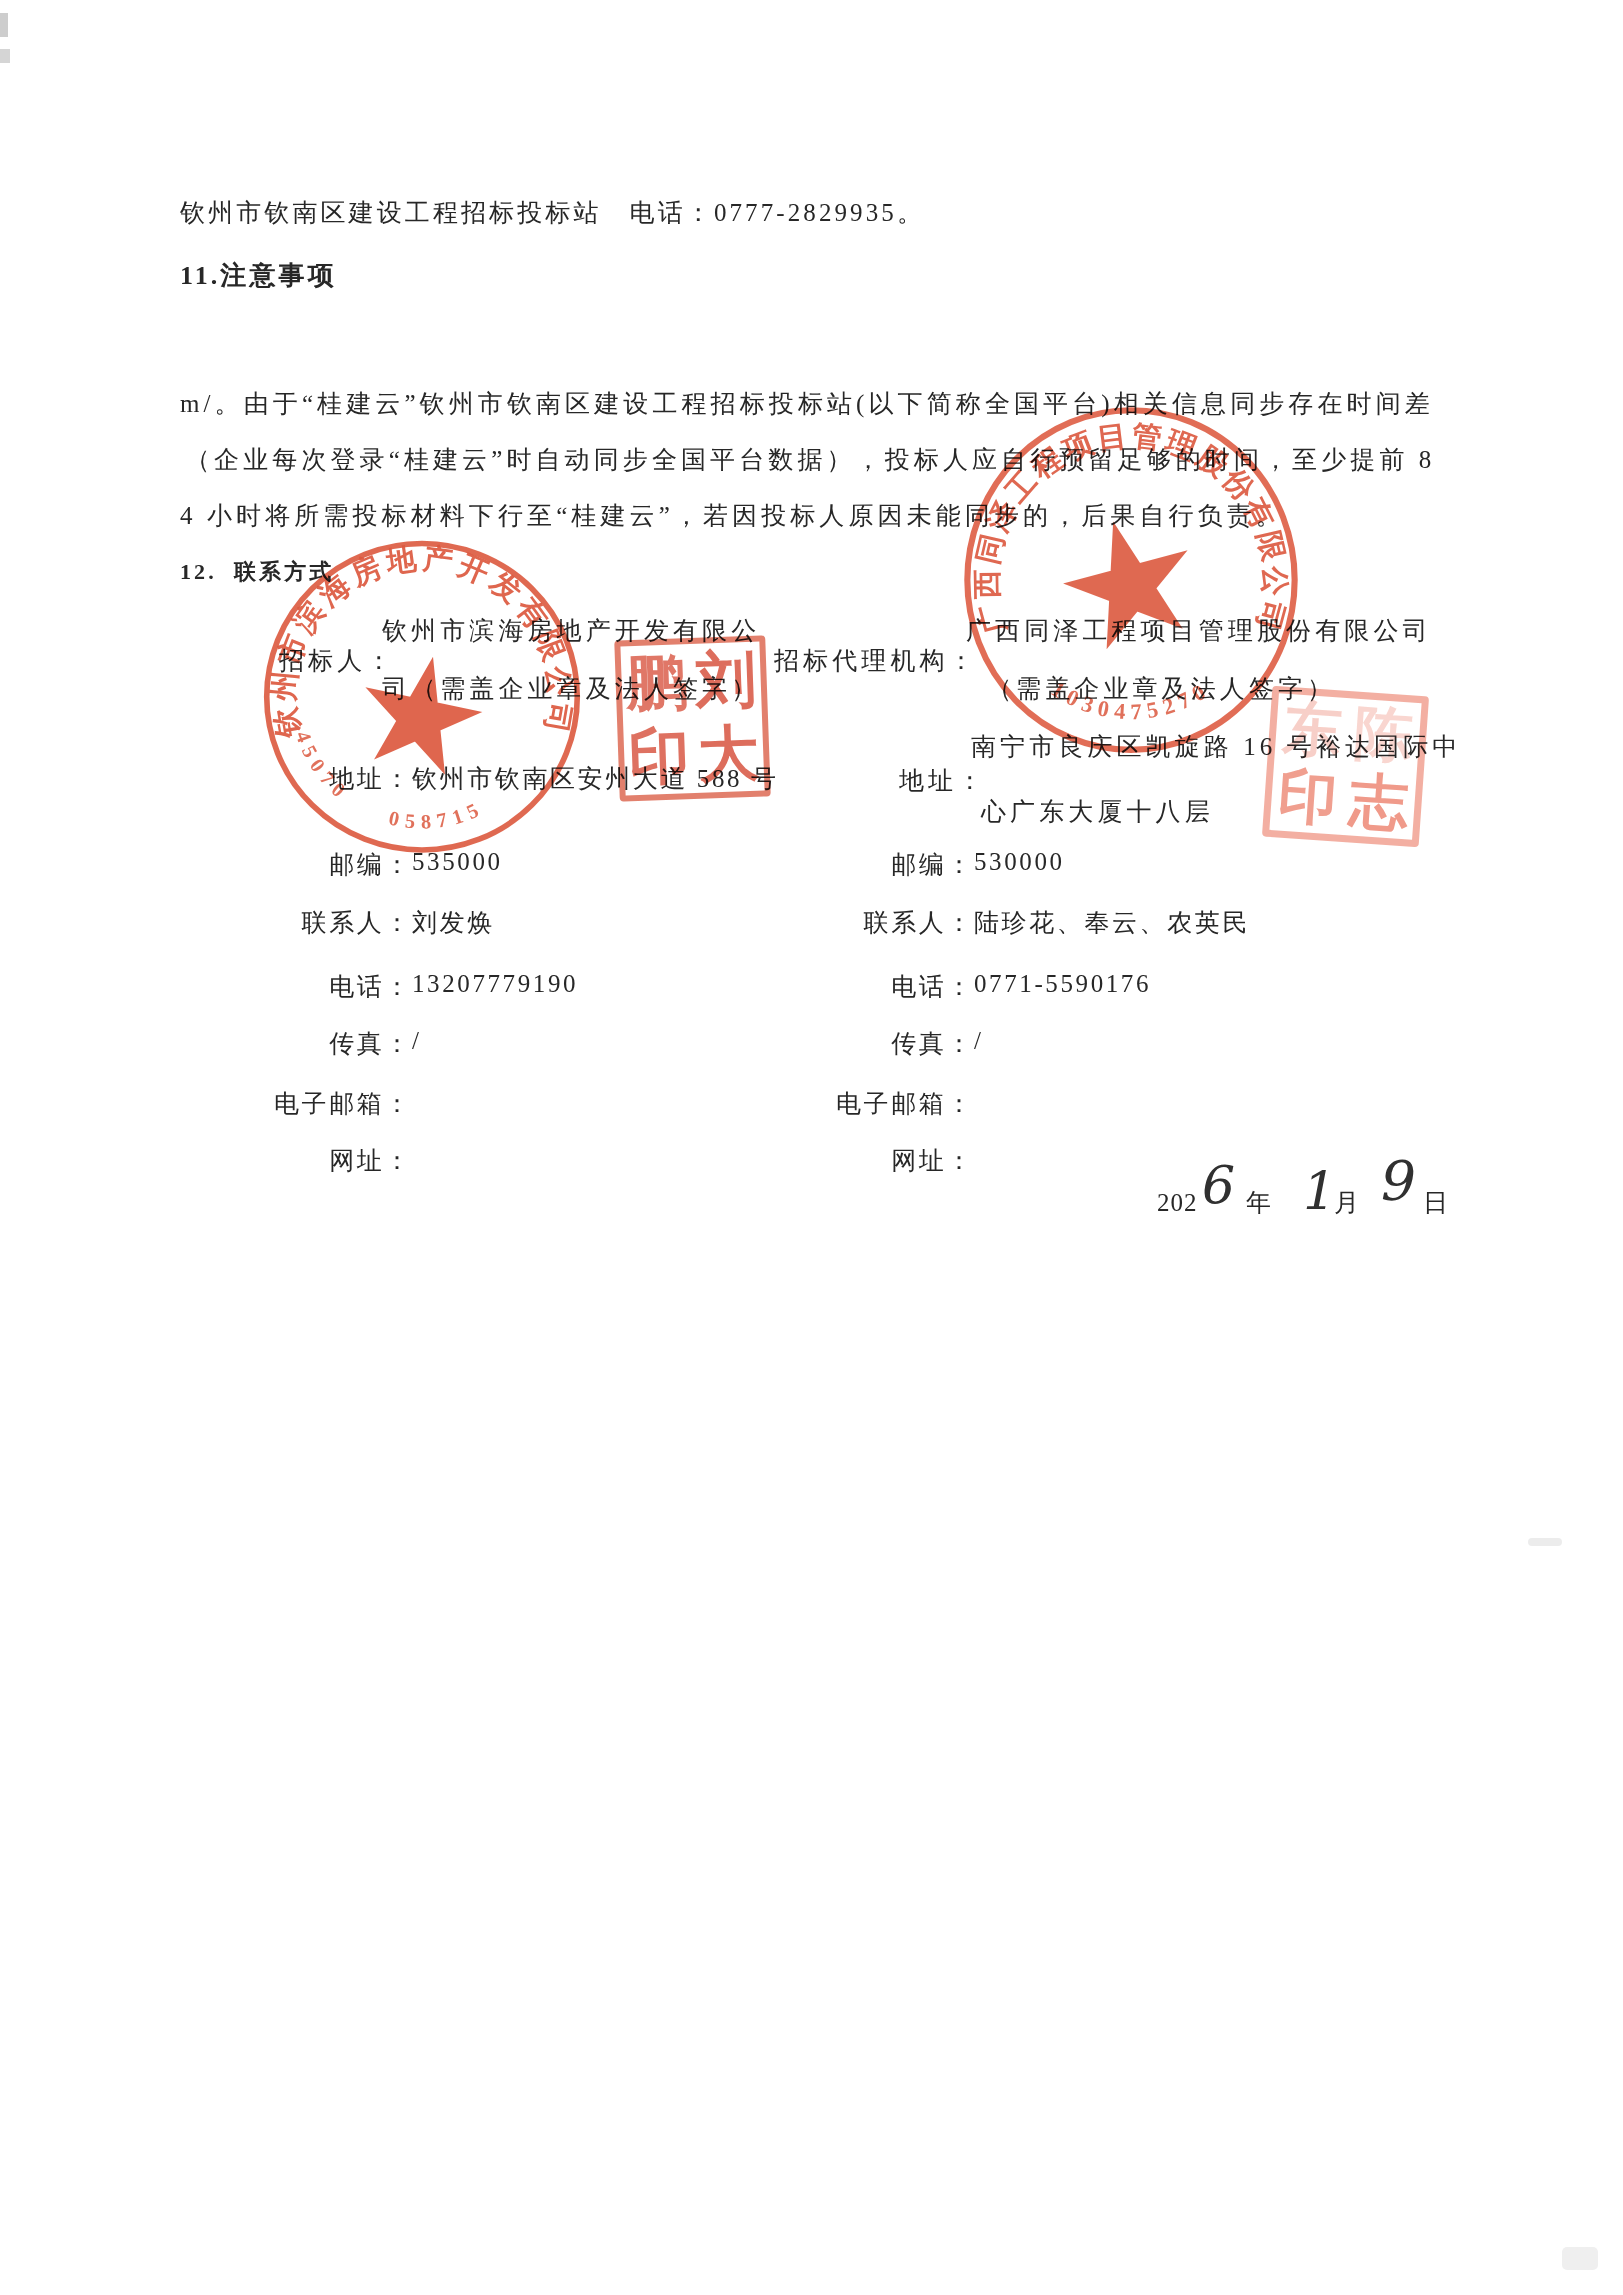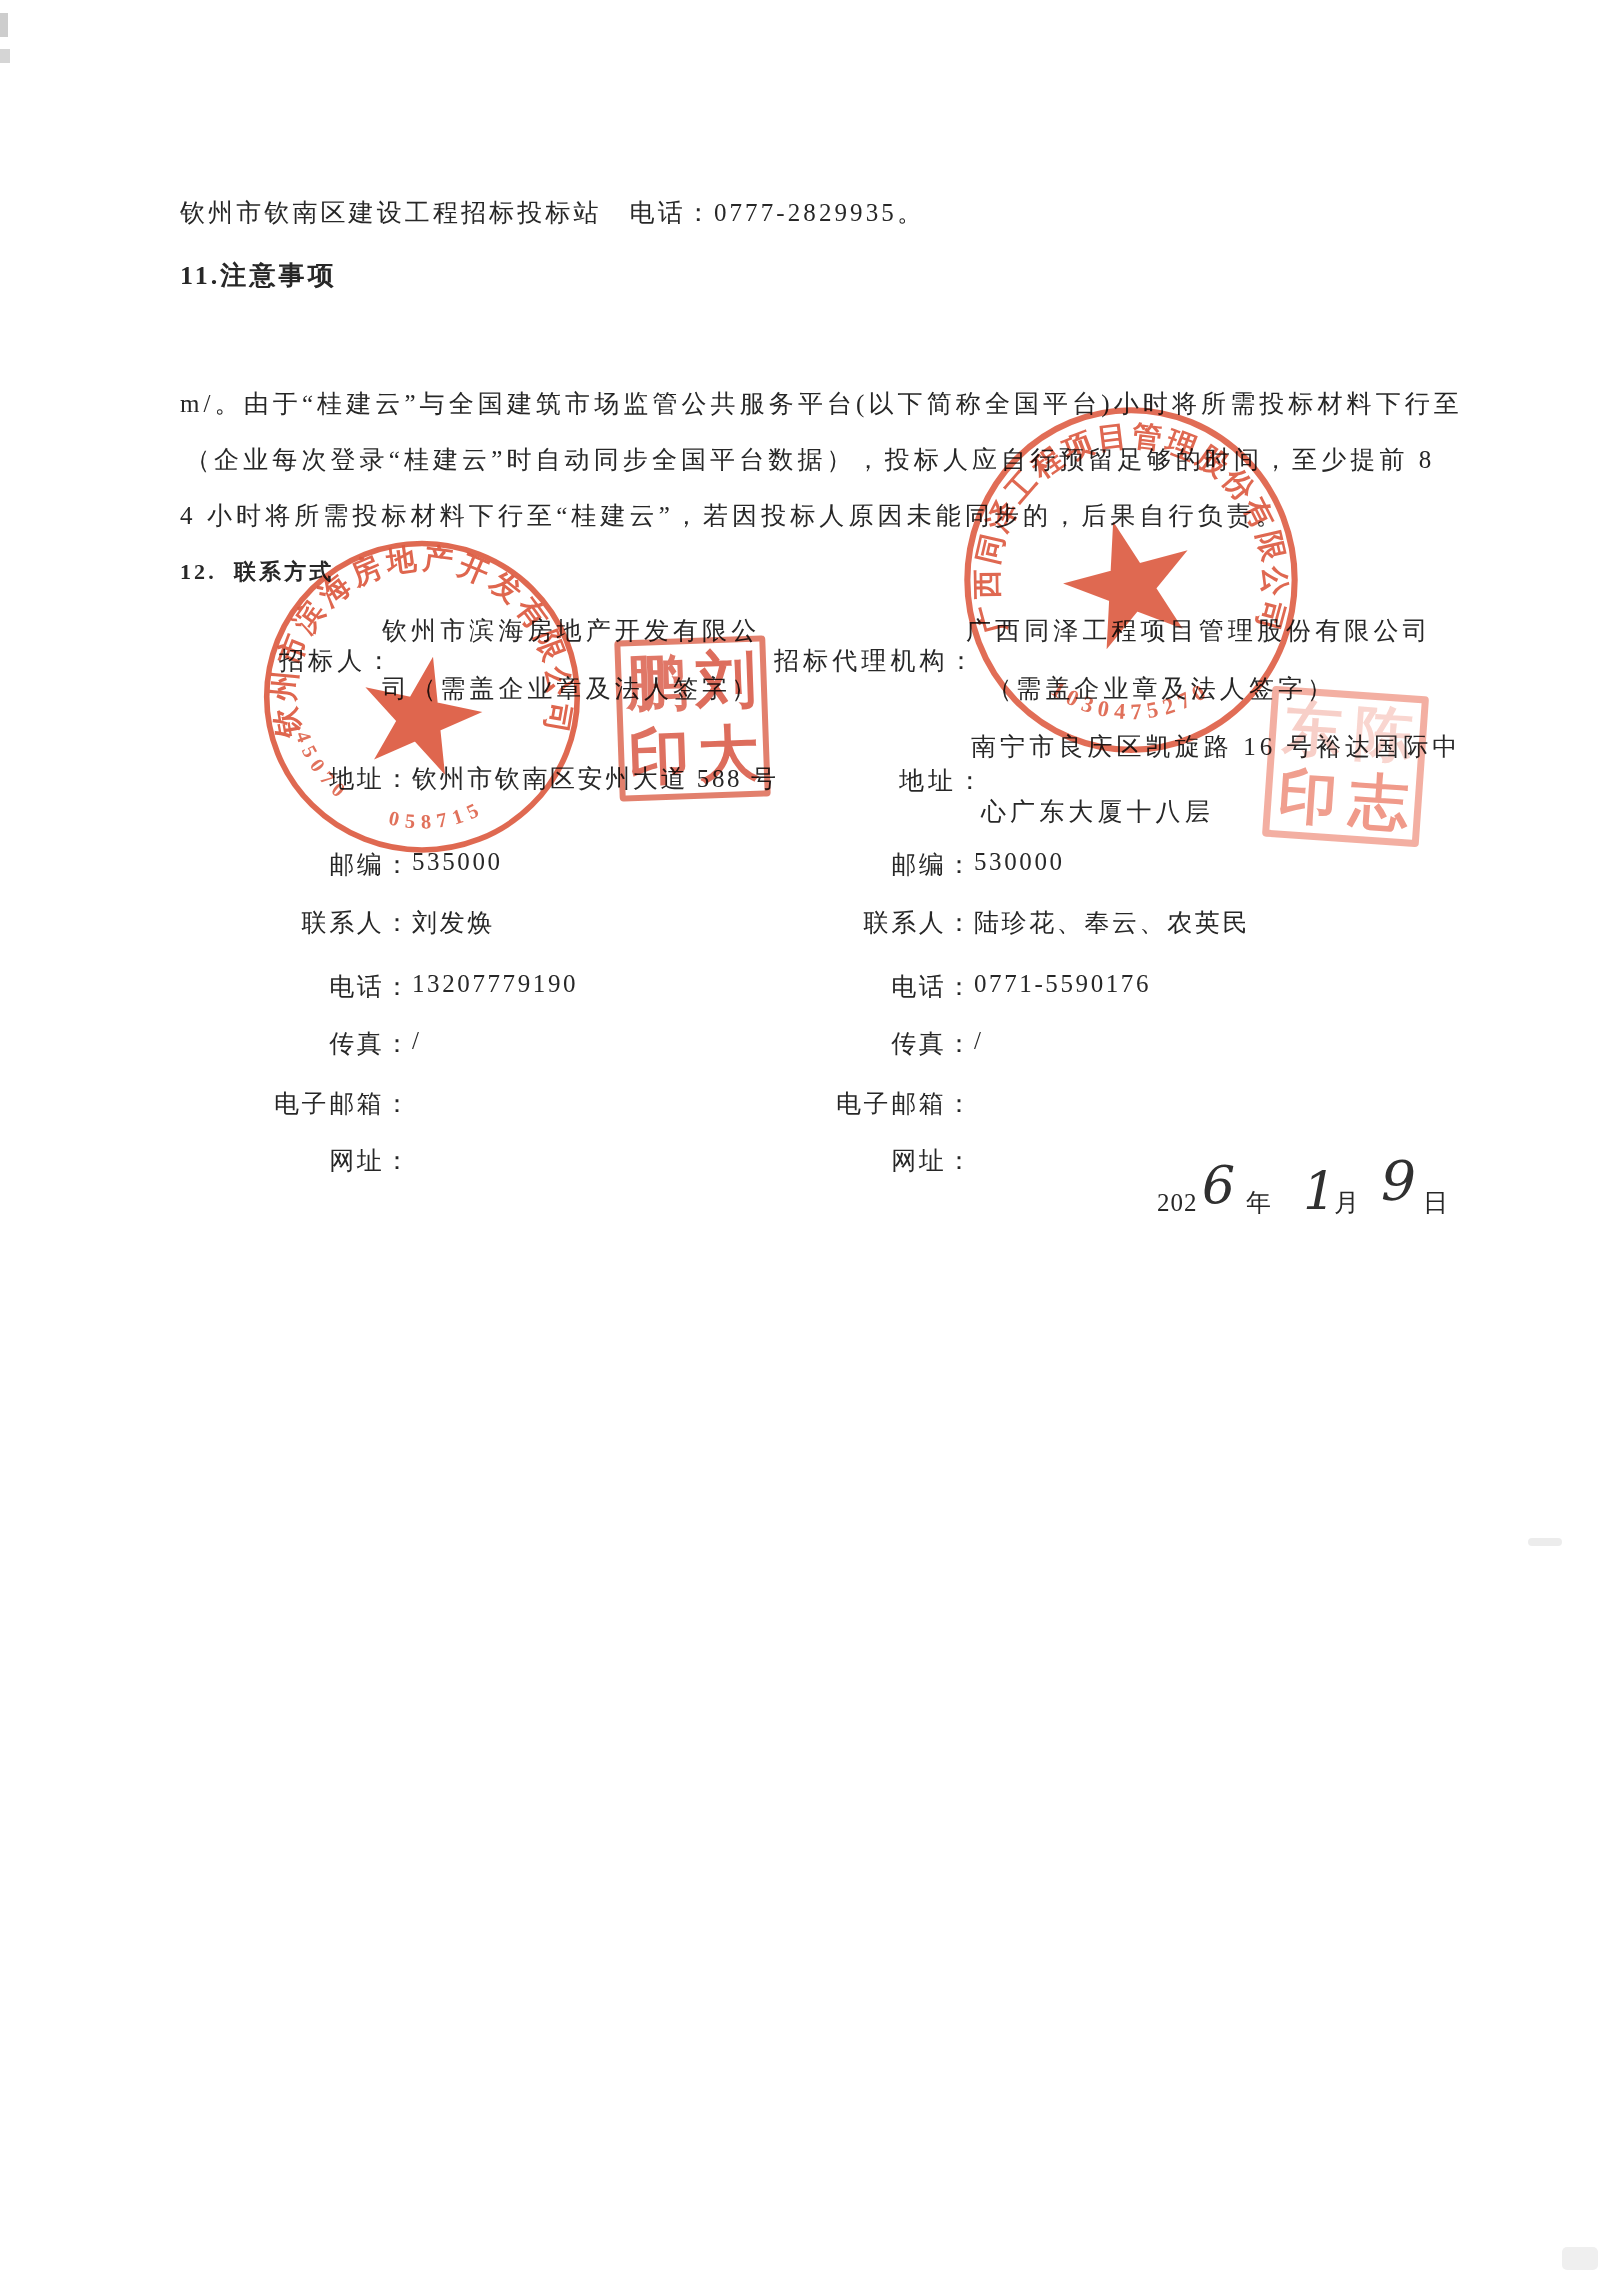--- a/index.html
+++ b/index.html
@@ -67,21 +67,21 @@
 
   <div class="artifact" style="left:0;top:13.3px;width:8.2px;height:23.5px;background:#cdcdcd;"></div>
   <div class="artifact" style="left:0;top:49px;width:10.2px;height:14.3px;background:#d5d5d5;"></div>
   <div class="artifact" style="left:1528px;top:1538px;width:34px;height:8.2px;background:#ececec;border-radius:4.1px;"></div>
   <div class="artifact" style="left:1562px;top:2247px;width:36px;height:23px;background:#efefef;border-radius:5.1px;"></div>
 
   <div class="t" style="left:180px;top:197px;letter-spacing:3.1px;">钦州市钦南区建设工程招标投标站　电话：0777-2829935。</div>
 
   <div class="t b" style="left:180px;top:260px;font-size:26px;">11.注意事项</div>
 
-  <div class="t" style="left:180px;top:388px;">m/。由于“桂建云”与全国建筑市场监管公共服务平台(以下简称全国平台)小时将所需投标材料下行至</div>
+  <div class="t" style="left:180px;top:388px;">m/。由于“桂建云”钦州市钦南区建设工程招标投标站(以下简称全国平台)相关信息同步存在时间差</div>
   <div class="t" style="left:185px;top:444px;">（企业每次登录“桂建云”时自动同步全国平台数据），投标人应自行预留足够的时间，至少提前 8</div>
   <div class="t" style="left:180px;top:500px;">4 小时将所需投标材料下行至“桂建云”，若因投标人原因未能同步的，后果自行负责。</div>
 
   <div class="t b" style="left:180px;top:558px;font-size:22px;">12.  联系方式</div>
 
   <div class="t" style="left:279px;top:645px;">招标人：</div>
   <div class="t" style="left:382px;top:615px;">钦州市滨海房地产开发有限公</div>
   <div class="t" style="left:382px;top:673px;">司（需盖企业章及法人签字）</div>
 
   <div class="row lc" style="top:762px;">

